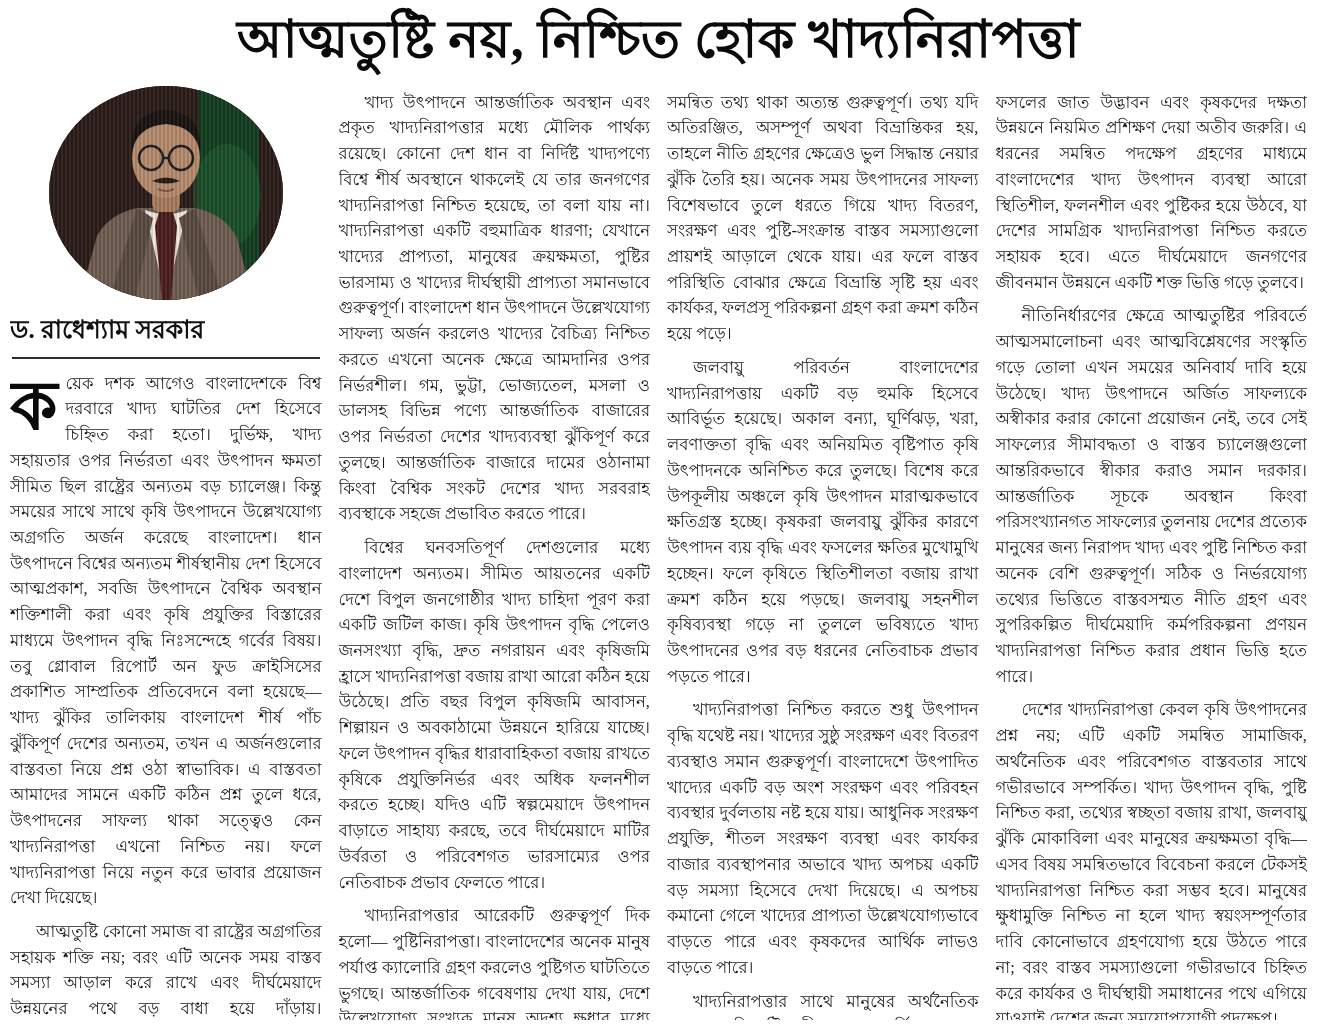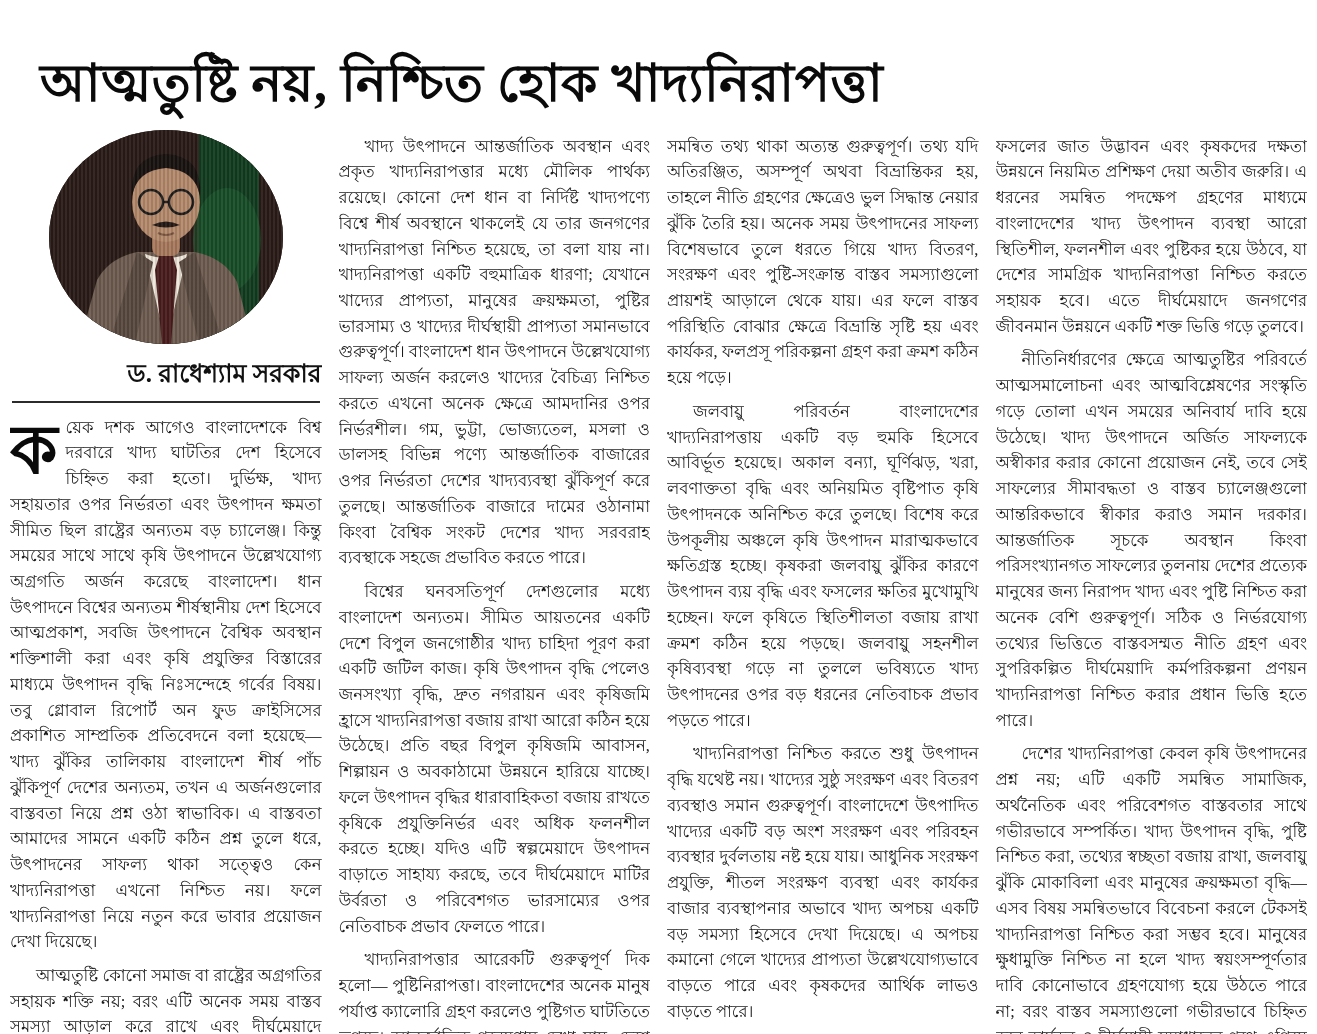--- a/index.html
+++ b/index.html
@@ -6,28 +6,27 @@
   body {
     width:1317px; height:1034px;
     background:#ffffff;
     color:#141414;
     font-family:"Liberation Serif", serif;
     overflow:hidden;
   }
   .page { width:1317px; height:1034px; position:relative; }
 
   .headline {
-    text-align:left;
+    text-align:center;
     font-size:52px;
     font-weight:bold;
     line-height:1.3;
     padding:6px 40px 2px;
     letter-spacing:0.5px;
     color:#0a0a0a;
-    margin-top:44px;
   }
 
   .content {
     display:flex;
     gap:17px;
     padding:6px 10px 0 10px;
     height:938px;
     overflow:hidden;
   }
   .col {
@@ -52,21 +51,21 @@
     position:relative;
   }
   .photo svg { display:block; width:100%; height:100%; }
   .scanlines {
     position:absolute; inset:0;
     background:repeating-linear-gradient(90deg, rgba(255,255,255,0.06) 0 2px, rgba(0,0,0,0.10) 2px 4px);
     pointer-events:none;
   }
 
   .byline-name {
-    text-align:right;
+    text-align:left;
     font-size:25px;
     font-weight:bold;
     margin-top:10px;
     color:#111;
   }
   .byline-rule {
     border:none;
     border-top:2px solid #2b2b2b;
     margin:8px 2px 12px 2px;
   }

